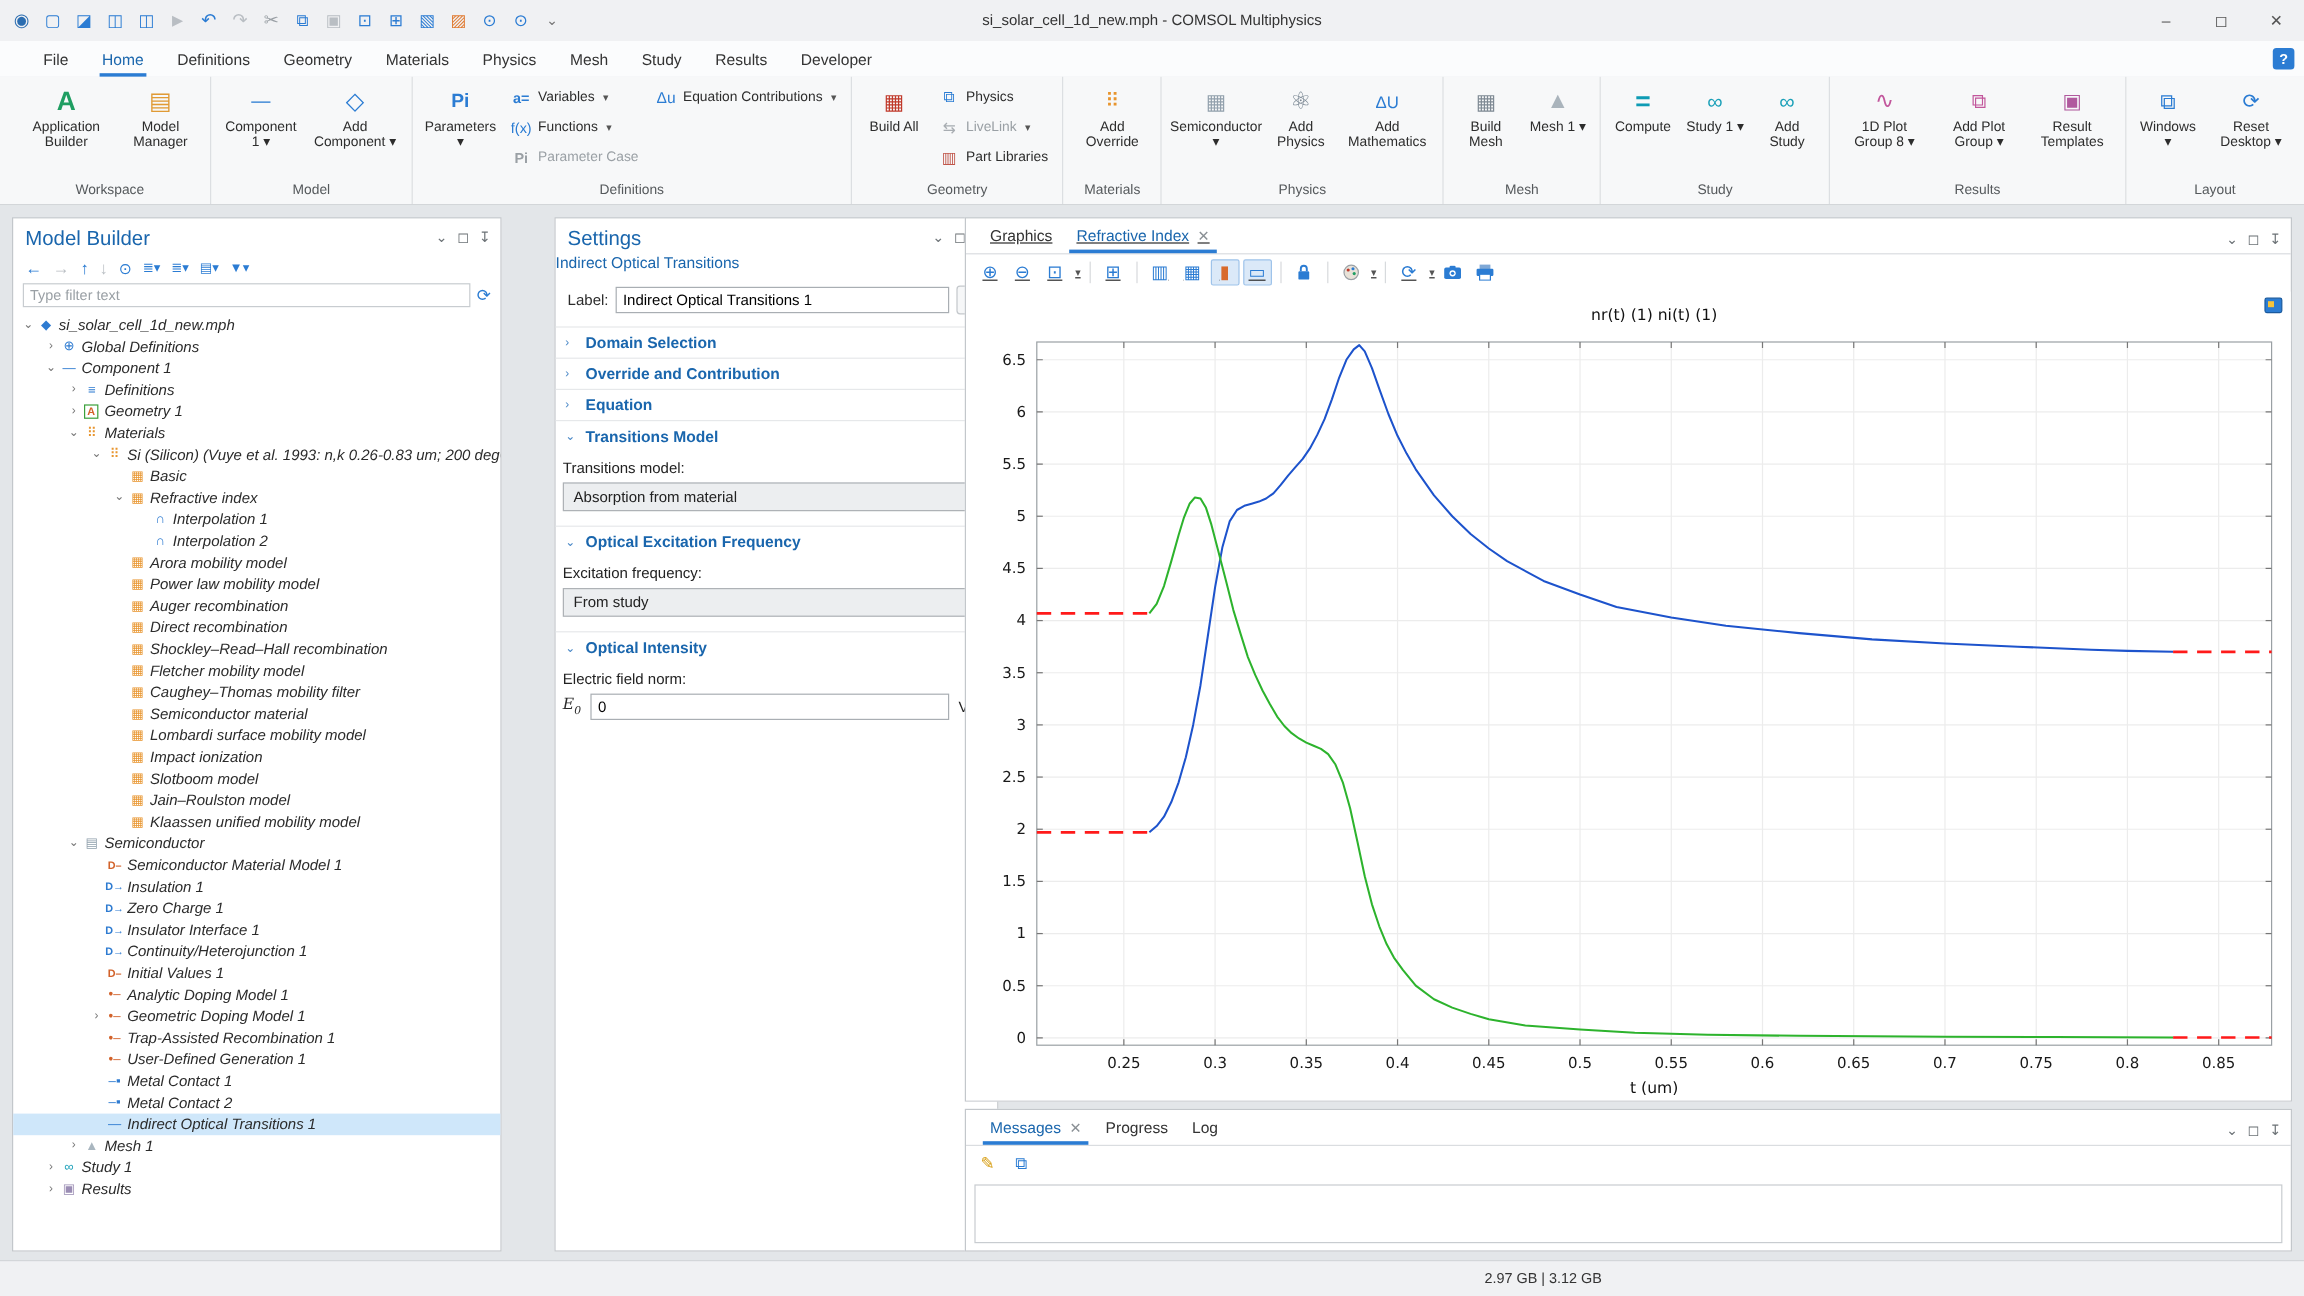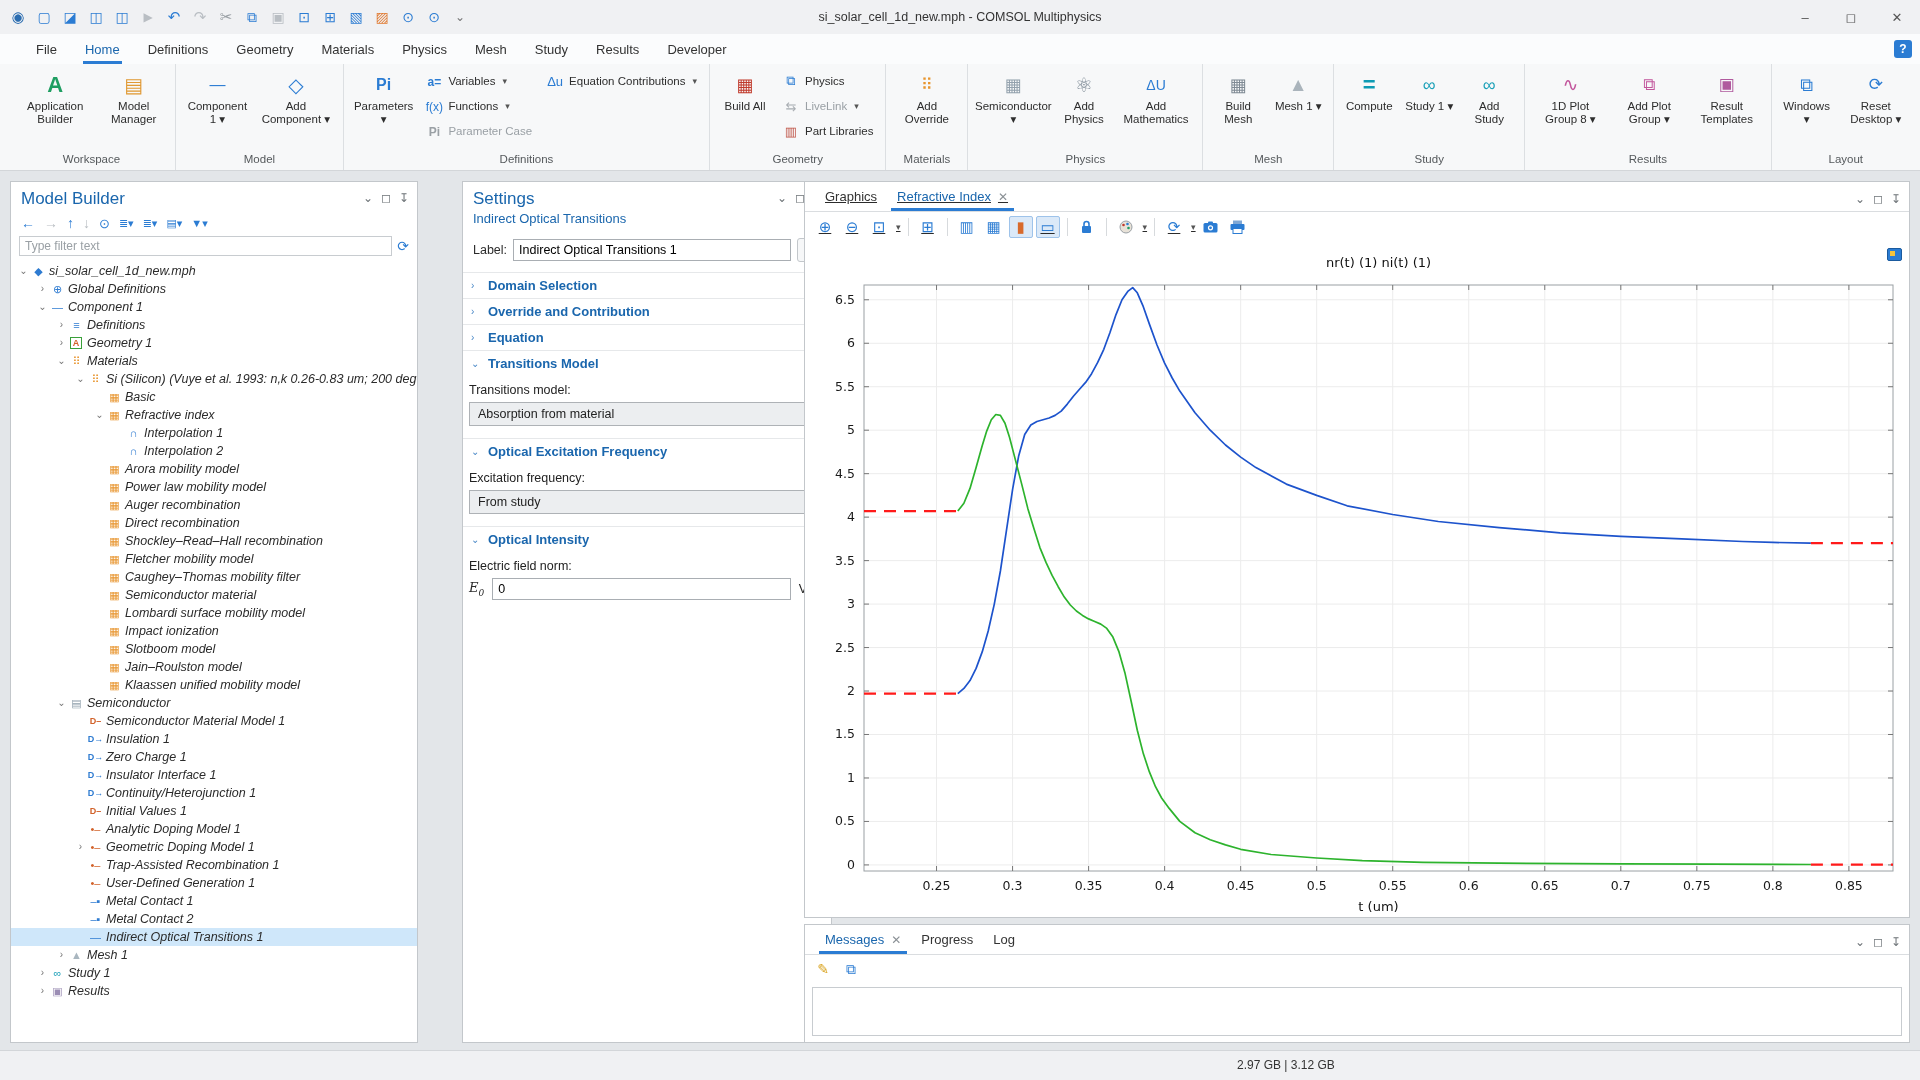--- a/index.html
+++ b/index.html
@@ -71,21 +71,21 @@
     font-size:12.5px; display:flex; align-items:center; }
   .trow.sel { background:#cfe7fa; }
   .twisty { width:13px; display:inline-block; text-align:center; color:#777;
     font-size:10px; flex:none; }
   .ticon { width:17px; display:inline-block; text-align:center; font-size:11px; flex:none; }
   .ticon.geom { border:1px solid #3aa03a; font-size:9px; width:12px; height:12px;
     line-height:10px; margin:0 3px 0 2px; font-weight:bold; }
   .dnode { font-size:9px; font-weight:bold; }
   .tlabel { padding-left:2px;font-style:italic; }
   
-  .sub-title { padding:0 10px; font-size:13px; color:#1a66ad; }
+  .sub-title { padding:0 0; font-size:13px; color:#1a66ad; }
   .label-row { display:flex; align-items:center; gap:6px; padding:12px 10px 10px 10px; }
   .label-row label { font-size:12.5px; }
   .label-row input { flex:1; height:22px; border:1px solid #a9aeb3; padding:0 5px;
     font-size:12.5px; font-family:"Liberation Sans",sans-serif; }
   .rename-btn { width:24px; height:24px; border:1px solid #c3c7cb; border-radius:3px;
     display:flex; align-items:center; justify-content:center; color:#1f9e62;
     font-size:13px; background:#f6f7f8; }
   .sec-head { display:flex; align-items:center; gap:7px; height:26px; padding:0 8px;
     border-top:1px solid #e6e8ea; font-size:13px; color:#1a66ad; font-weight:bold; }
   .sec-head .chev { color:#4a88c7; font-size:10px; width:10px; font-weight:normal; }

